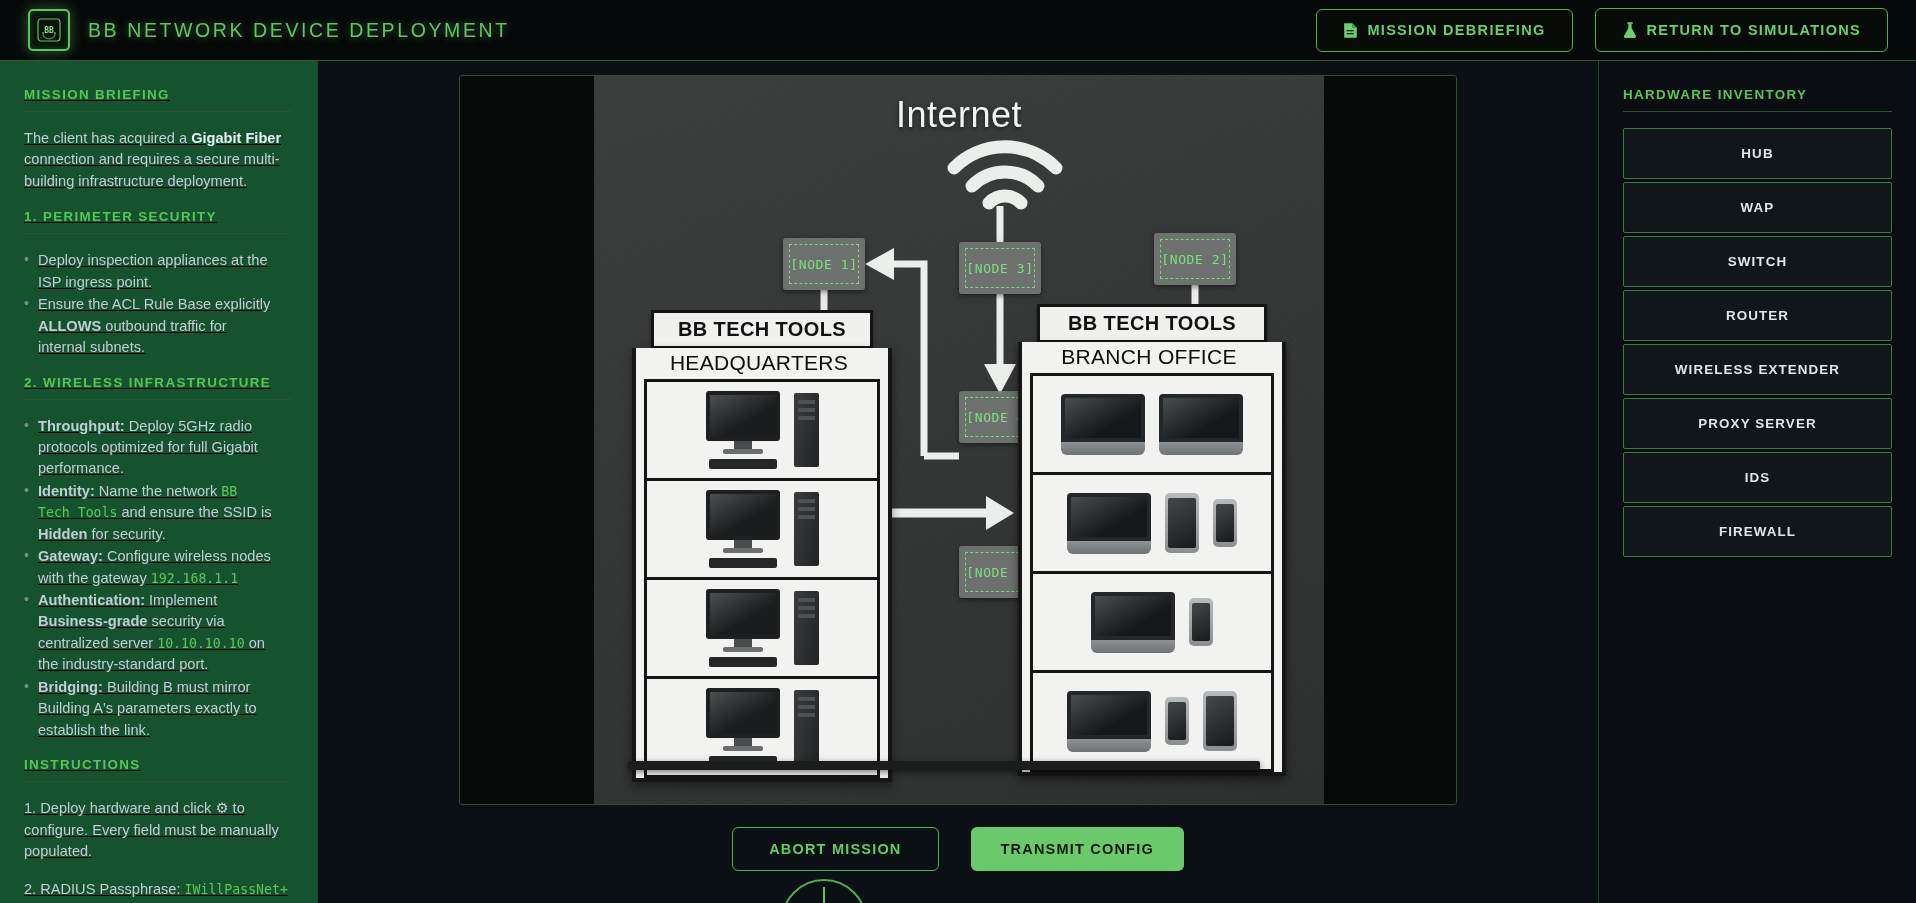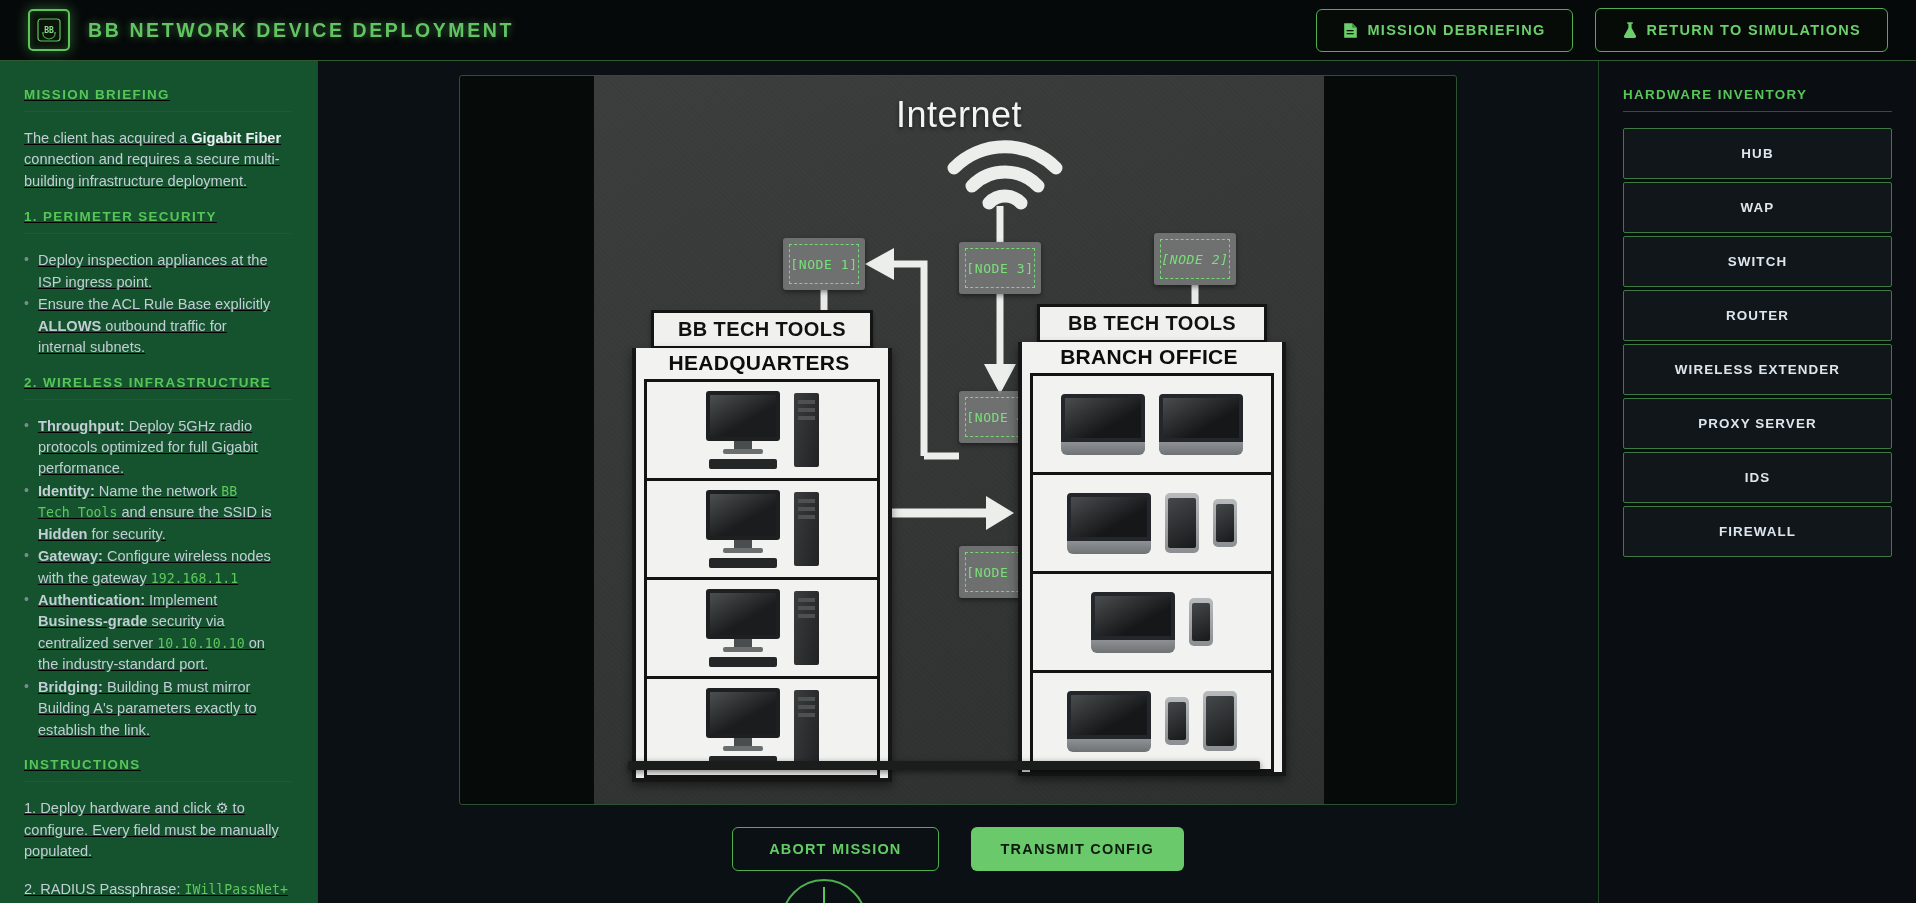--- a/index.html
+++ b/index.html
@@ -26,21 +26,21 @@
     border-radius: 5px;
     background: #0b130b;
     display: flex; align-items: center; justify-content: center;
     box-shadow: 0 0 14px rgba(91,198,91,.45), inset 0 0 6px rgba(91,198,91,.25);
     margin-right: 18px;
   }
   .logo-box svg { display: block; }
   .app-title {
     color: #62c462;
     font-size: 19.5px;
-    font-weight: 700;
+    font-weight: 400;
     letter-spacing: 2.6px;
     text-shadow: 0 0 9px rgba(98,196,98,.5);
     white-space: nowrap;
   }
   .header-actions { margin-left: auto; display: flex; gap: 22px; align-items: center; }
   .hdr-btn {
     display: flex; align-items: center; gap: 9px;
     border: 1px solid #4fae4f;
     border-radius: 6px;
     background: #070b08;
@@ -137,21 +137,21 @@
   .node .slot {
     position: absolute; left: 6px; top: 6px; right: 6px; bottom: 6px;
     border: 1px dashed #76d876;
   }
   .node span {
     position: relative;
     font-family: "DejaVu Sans Mono", monospace;
     font-size: 13px; color: #7ae07a; letter-spacing: .6px;
   }
   #node1 { left: 189px; top: 162px; }
-  #node2 { left: 560px; top: 157px; font-style: italic; }
+  #node2 { left: 560px; top: 157px; }
   #node3 { left: 365px; top: 166px; }
   #node4 { left: 365px; top: 315px; }
   #node5 { left: 365px; top: 470px; }
 
   .bldg { position: absolute; }
   .bldg-sign {
     background: #f0f0ee; color: #111;
     border: 3px solid #141414;
     font-size: 20px; font-weight: 700; letter-spacing: .4px;
     text-align: center; padding: 5px 0;
@@ -159,21 +159,21 @@
   }
   .bldg-body {
     background: #f2f2f0;
     border: 4px solid #161616;
     border-top: none;
     margin-top: -1px;
     box-shadow: 0 4px 9px rgba(0,0,0,.45);
   }
   .bldg-name {
     text-align: center; color: #0d0d0d;
-    font-size: 21px; font-weight: 700; letter-spacing: .3px;
+    font-size: 21px; font-weight: 400; letter-spacing: .3px;
     padding: 3px 6px 4px 0;
   }
   .floors { border: 3px solid #141414; border-bottom: none; margin: 0 8px; }
   .floor {
     border-bottom: 3px solid #141414;
     height: 99px;
     display: flex; align-items: center; justify-content: center; gap: 14px;
   }
   .ground {
     position: absolute; left: 34px; bottom: 36px; width: 632px; height: 9px;

